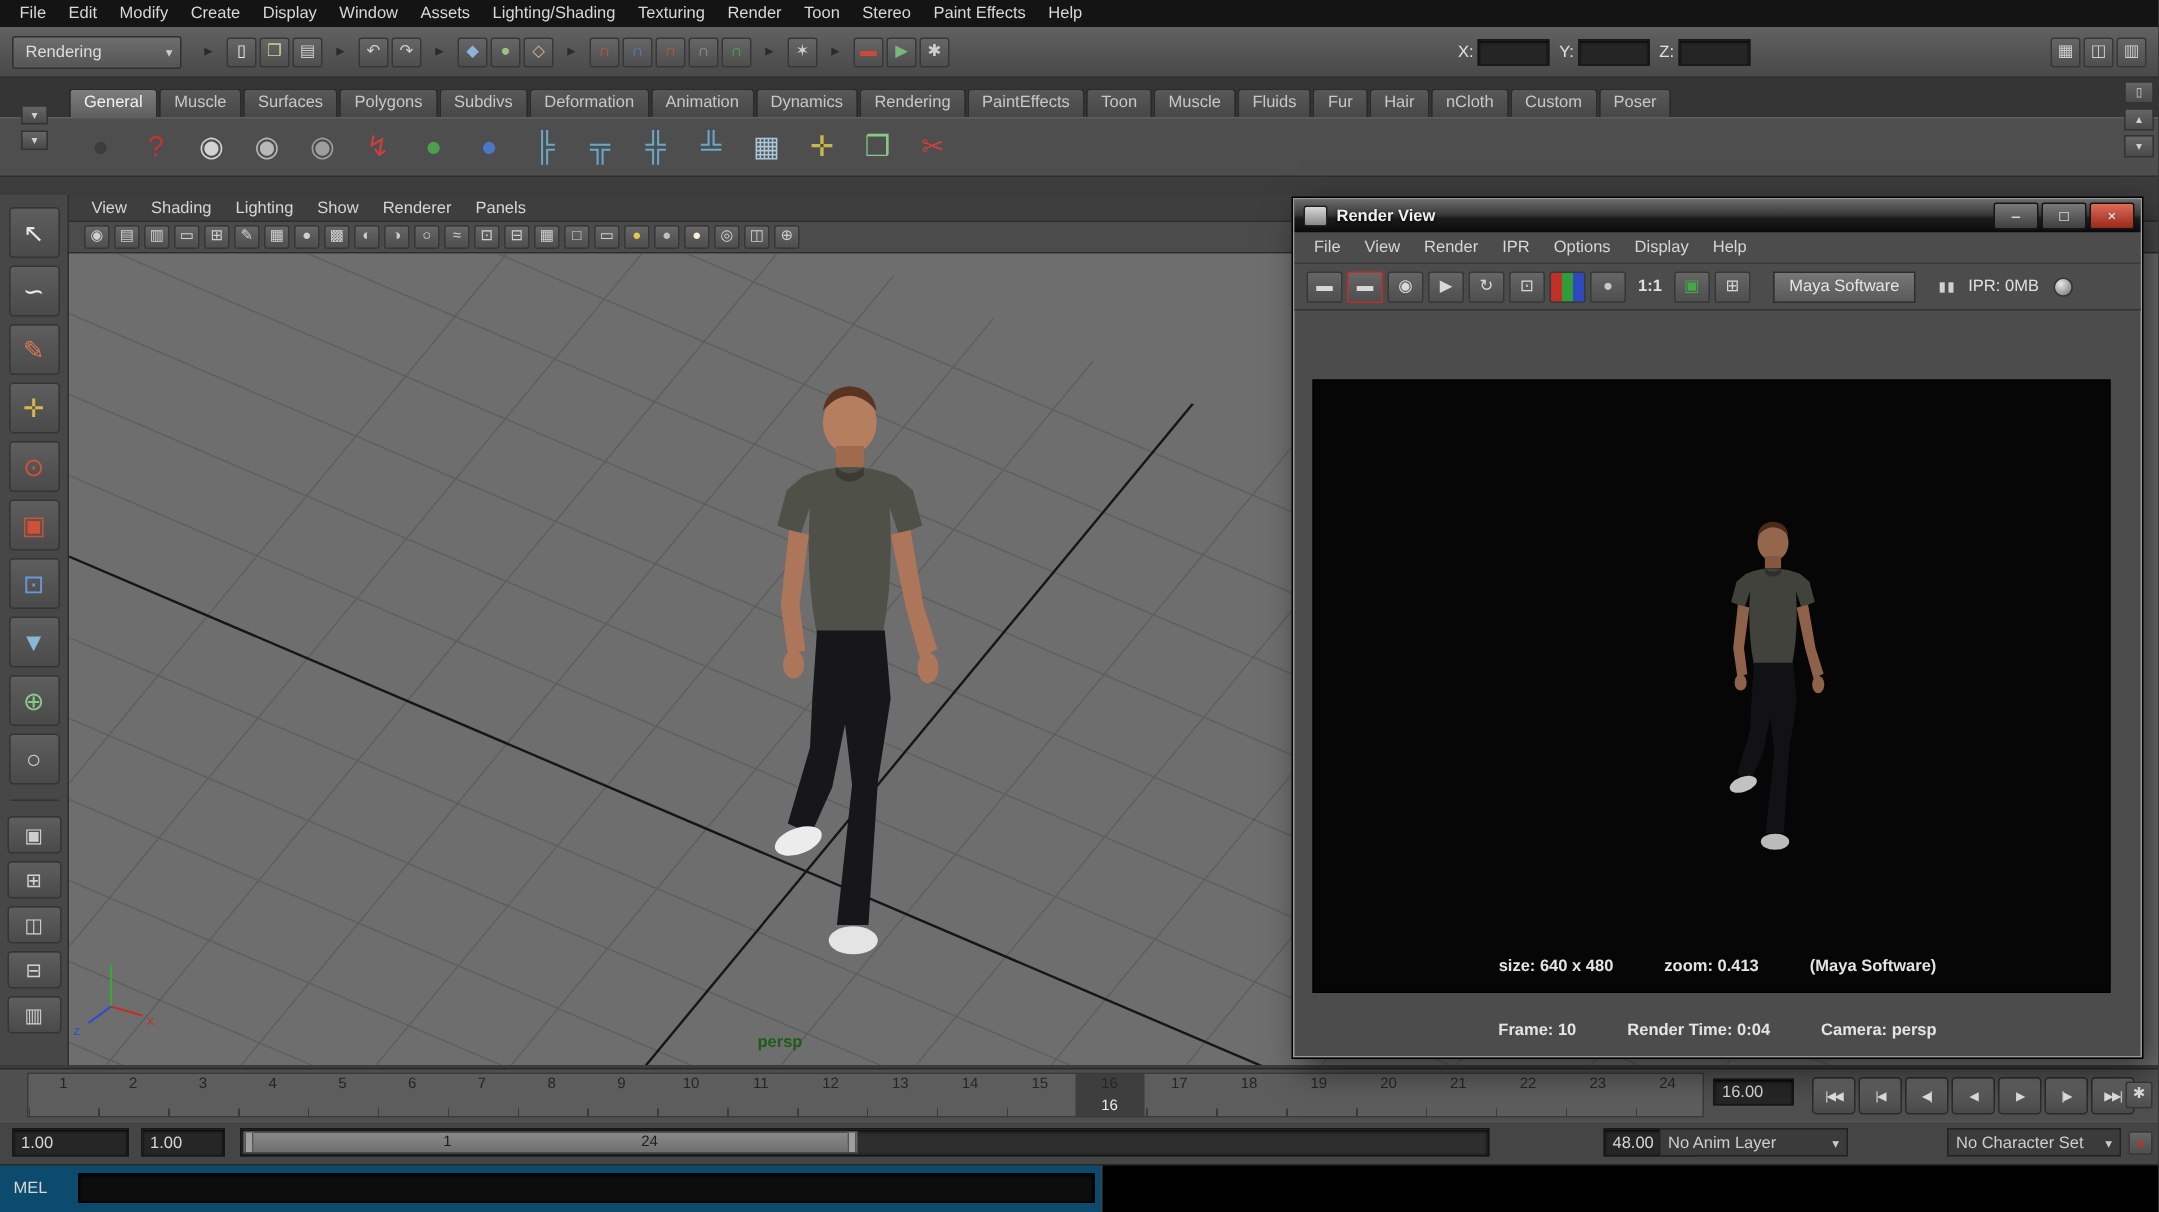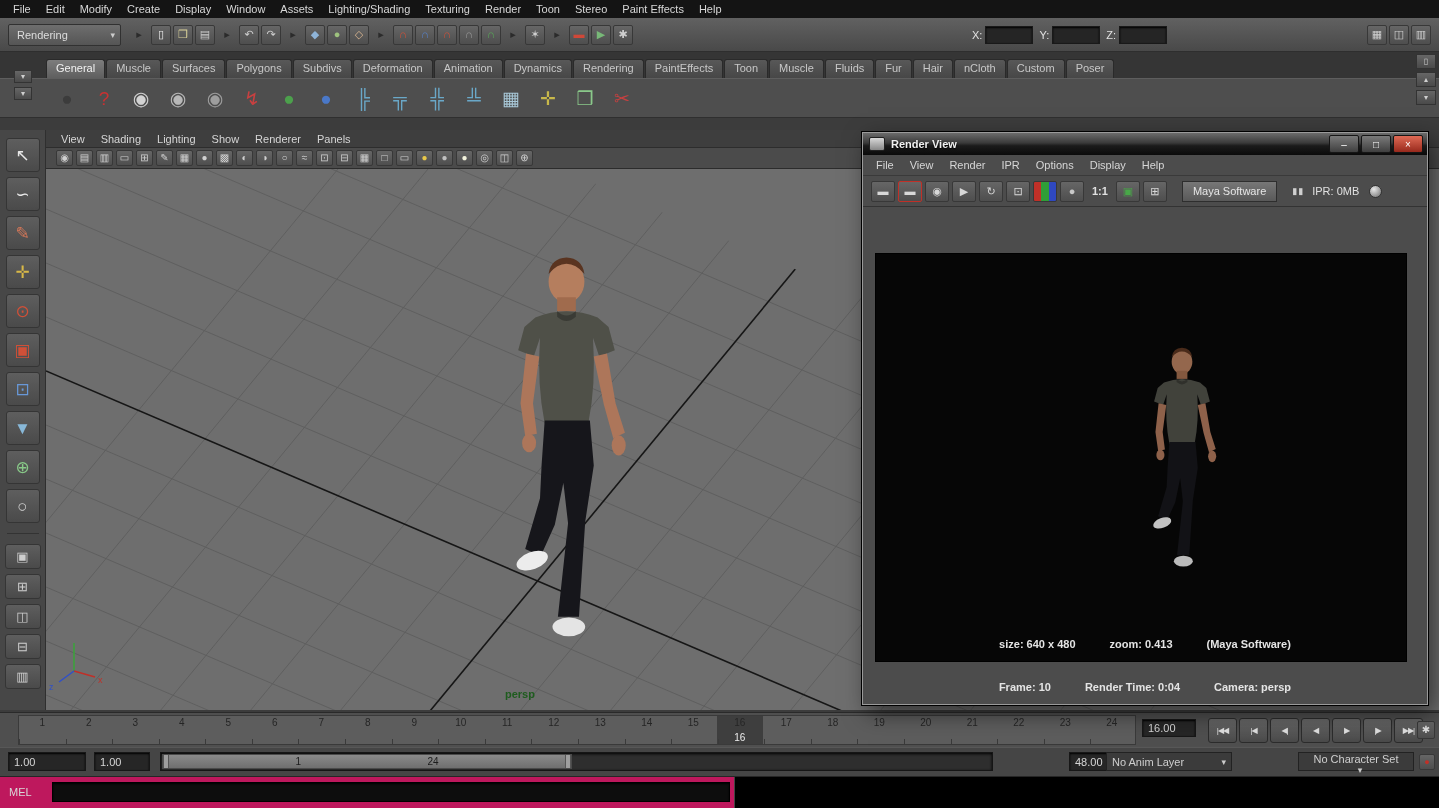--- a/index.html
+++ b/index.html
@@ -126,21 +126,21 @@
             border:1px solid #151515;box-shadow:inset 0 1px 3px #000;box-sizing:border-box;}
   .rs-bar{position:absolute;left:1px;top:1px;height:15px;width:410px;
           background:linear-gradient(#8a8a8a,#6f6f6f);border:1px solid #4a4a4a;
           display:flex;justify-content:space-between;align-items:center;color:#1c1c1c;font-size:10px;box-sizing:border-box;}
   .rs-handle{width:6px;height:100%;background:#9e9e9e;border-left:1px solid #555;border-right:1px solid #555;box-sizing:border-box;}
   .rs-dd{position:absolute;top:4px;height:19px;background:#3b3b3b;border:1px solid #222;color:#cfcfcf;
          display:flex;align-items:center;justify-content:space-between;padding:0 5px;box-sizing:border-box;}
   .rs-icon{position:absolute;top:6px;width:16px;height:16px;font-size:9px;}
 
   
-  .command-row{position:absolute;left:0;top:776px;width:100%;height:32px;background:#be185d;border-top:1px solid #262626;box-sizing:border-box;}
+  .command-row{position:absolute;left:0;top:776px;width:100%;height:32px;background:#0c4a6e;border-top:1px solid #262626;box-sizing:border-box;}
   .cmd-label{position:absolute;left:9px;top:9px;color:#d8d8d8;}
   .cmd-input{position:absolute;left:52px;top:5px;width:678px;height:20px;background:#0d0d0d;border:1px solid #000;
              box-shadow:inset 0 1px 2px #000;color:#ddd;font:inherit;box-sizing:border-box;}
   .cmd-echo{position:absolute;left:734px;top:0;right:0;height:100%;background:#000;border-left:1px solid #444;}
 </style>
 </head>
 <body>
 
 <div class="app">
 
@@ -700,21 +700,21 @@
         <span>24</span>
         <span class="rs-handle"></span>
       </div>
     </div>
     <input class="rs-field" style="left: 1001px; width: 60px; margin-top: 34px;" value="24.00">
     <input class="rs-field" style="left: 1069px; width: 60px;" value="48.00">
     <div class="rs-dd" style="left:1106px;width:126px;">
       <span>No Anim Layer</span>
       <span class="dd-arrow">▾</span>
     </div>
-    <div class="rs-dd" style="left:1298px;width:116px;flex-direction:column;">
+    <div class="rs-dd" style="left:1298px;width:116px;">
       <span>No Character Set</span>
       <span class="dd-arrow">▾</span>
     </div>
     <span class="icon rs-icon" style="right:4px;">
       <i id="autokey-glyph" style="color: rgb(192, 48, 40);">●</i>
     </span>
   </div>
 
   <div class="command-row">
     <span class="cmd-label">MEL</span>

